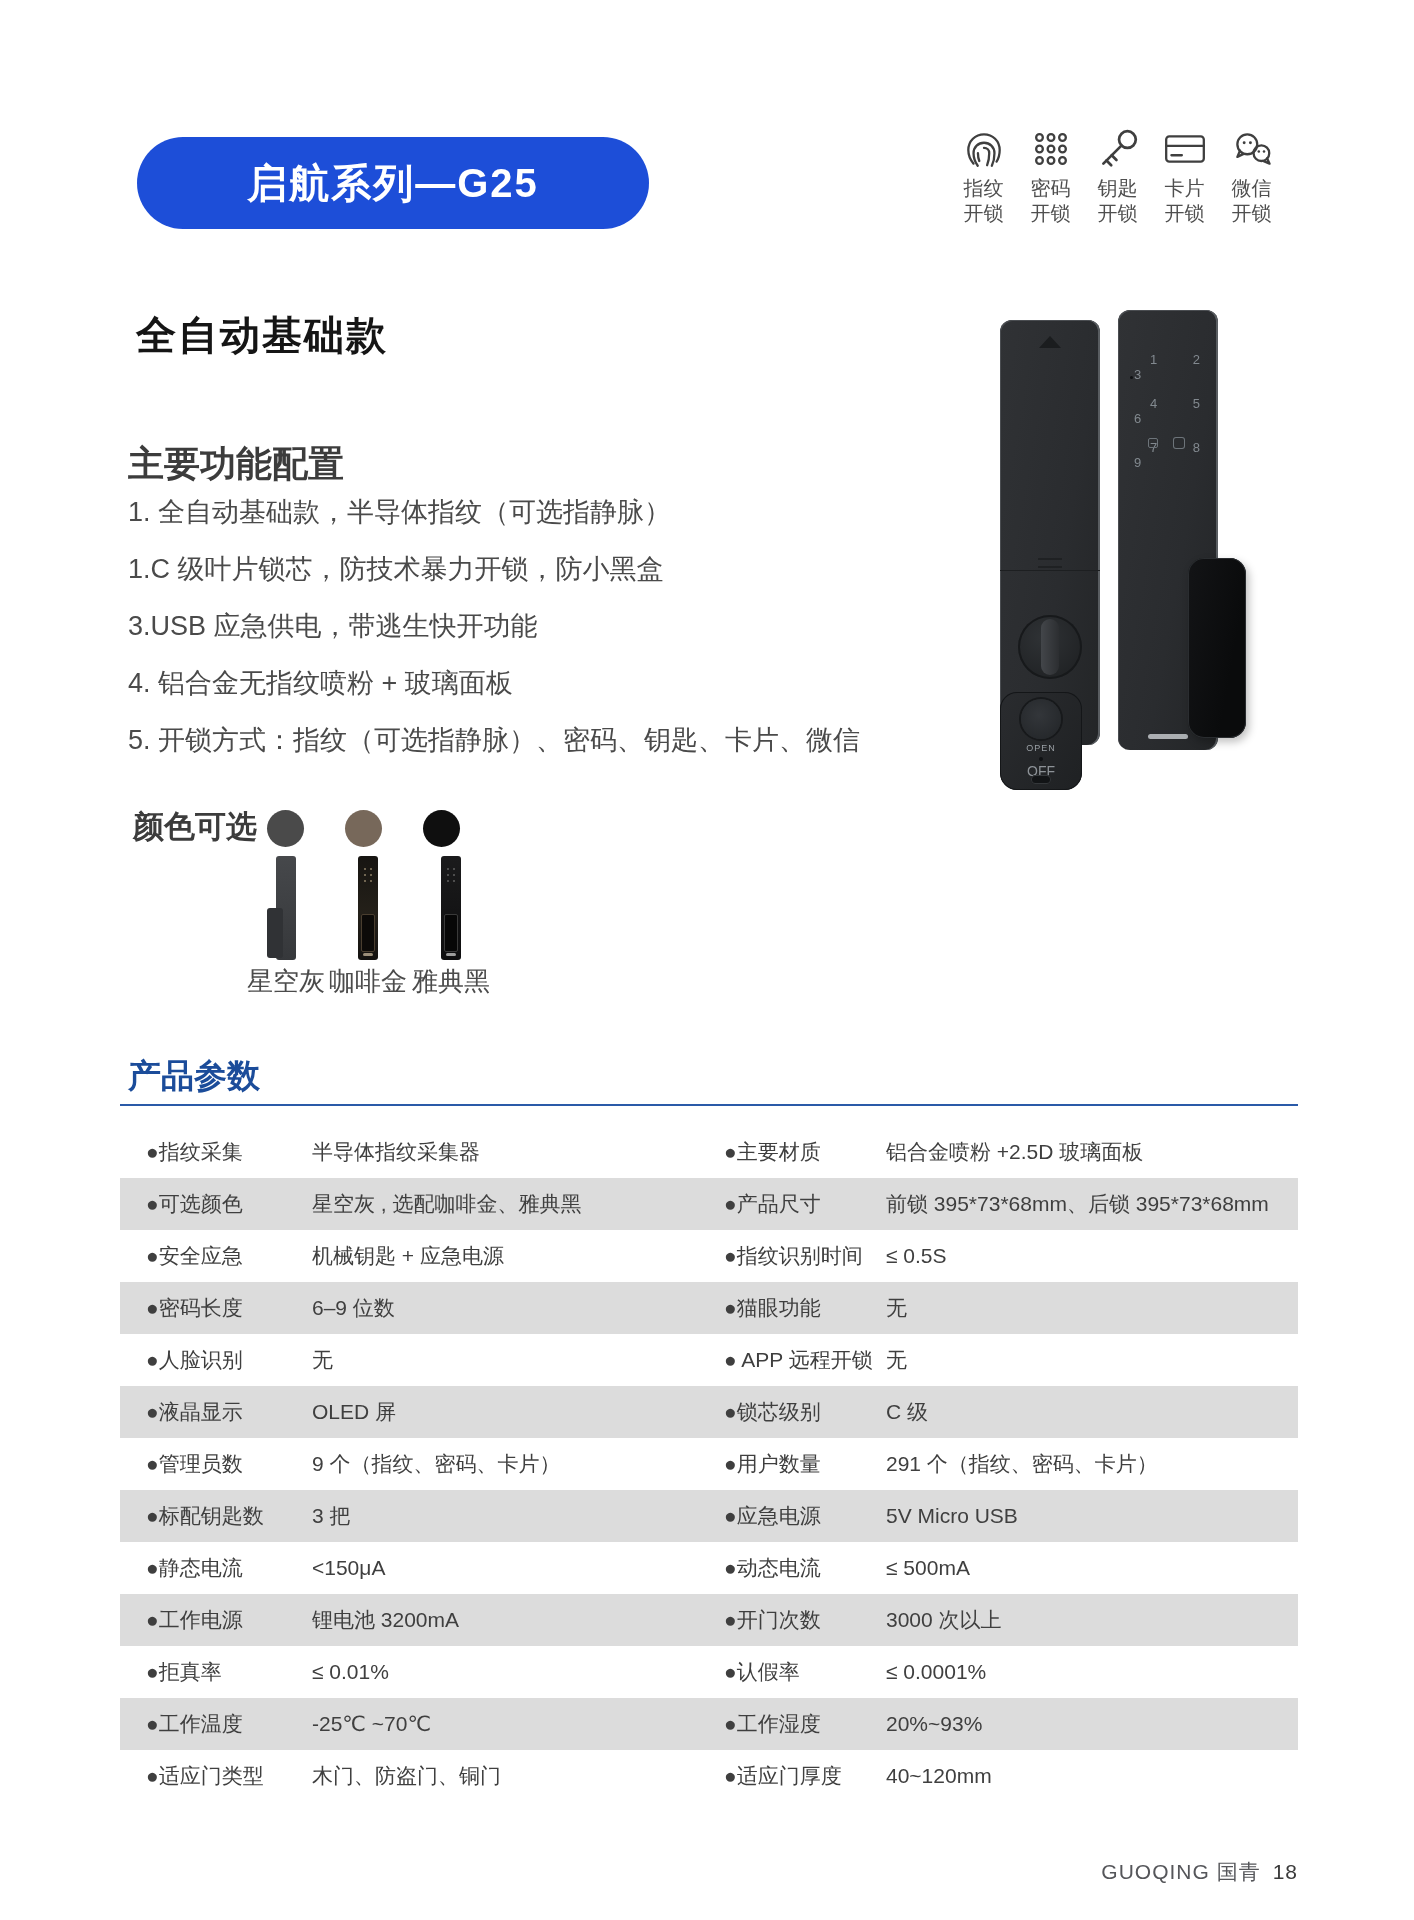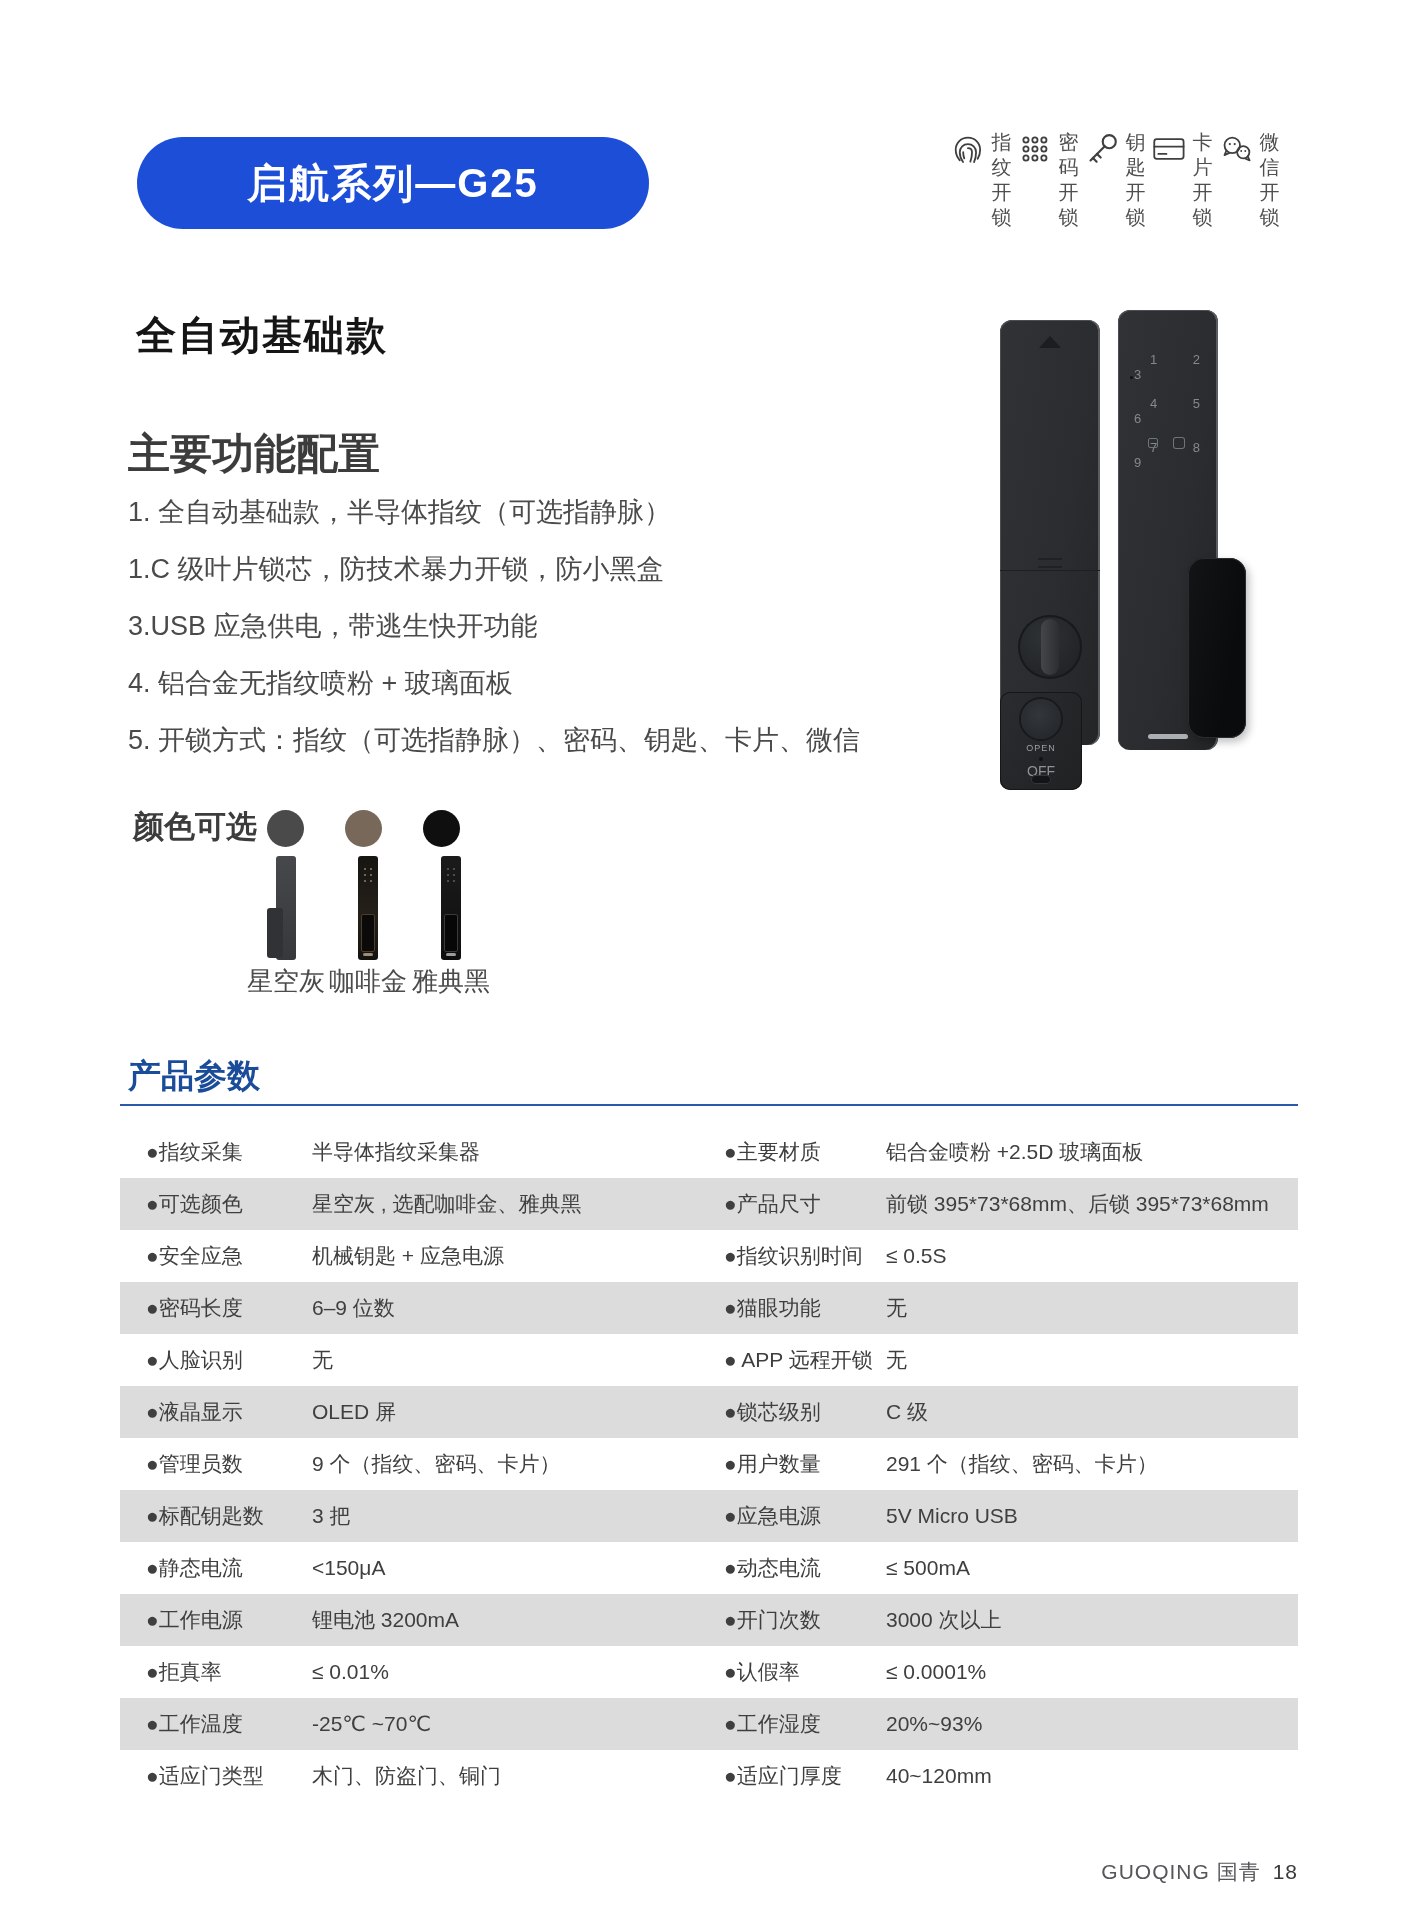--- a/index.html
+++ b/index.html
@@ -6,30 +6,30 @@
   .page{position:relative;width:1414px;height:1920px;background:#ffffff;overflow:hidden;
         font-family:"Liberation Sans","DejaVu Sans",sans-serif;color:#3f3f3f;}
 
   
   .banner{position:absolute;left:137px;top:137px;width:512px;height:92px;border-radius:46px;
           background:#1d4e96;display:flex;align-items:center;justify-content:center;}
   .banner-title{color:#fff;font-size:40px;font-weight:bold;letter-spacing:2px;}
 
   
   .unlock-row{position:absolute;left:950px;top:126px;display:flex;}
-  .unlock-item{width:67px;display:flex;flex-direction:row;}
+  .unlock-item{width:67px;display:flex;flex-direction:column;align-items:center;}
   .unlock-item svg{width:46px;height:46px;}
   .unlock-label{font-size:20px;line-height:25px;color:#4f4f4f;text-align:center;margin-top:4px;}
   .uicon{stroke:#3f3f3f;fill:none;stroke-width:2.2;stroke-linecap:round;stroke-linejoin:round;}
   .uicon .fill{fill:#3f3f3f;stroke:none;}
 
   
   .model-title{position:absolute;left:136px;top:308px;font-family:"Liberation Serif","DejaVu Serif",serif;
                font-size:40px;font-weight:bold;color:#151515;letter-spacing:2px;}
-  .features-heading{position:absolute;left:128px;top:426px;font-size:42px;font-weight:bold;color:#3c3c3c;}
+  .features-heading{position:absolute;left:128px;top:440px;font-size:36px;font-weight:bold;color:#3c3c3c;}
   .features-list{position:absolute;left:128px;top:495px;display:flex;flex-direction:column;gap:23px;}
   .feature-item{font-size:27px;line-height:34px;color:#4a4a4a;}
 
   
   .colors-heading{position:absolute;left:133px;top:806px;font-size:31px;font-weight:bold;color:#3c3c3c;}
   .dots-row{position:absolute;left:267px;top:810px;display:flex;gap:41px;}
   .color-dot{width:37px;height:37px;border-radius:50%;}
 
   .thumb{position:absolute;top:856px;}
   .thumb-bar{position:relative;width:20px;height:104px;border-radius:3px;}
@@ -56,21 +56,21 @@
   .front-panel{left:133px;top:10px;width:100px;height:440px;}
   .clutch-triangle{position:absolute;left:39px;top:16px;width:22px;height:12px;
                    background:#1b1d1f;clip-path:polygon(50% 0,100% 100%,0 100%);}
   .part-line{position:absolute;left:0;right:0;top:250px;border-top:1px solid #1d1f21;}
   .eq-mark{position:absolute;left:38px;top:238px;width:24px;height:6px;
            border-top:2px solid #1f2123;border-bottom:2px solid #1f2123;}
   .knob{position:absolute;left:18px;top:295px;width:64px;height:64px;border-radius:50%;
         background:radial-gradient(circle at 40% 35%,#2f3235,#1c1e20);box-shadow:inset 0 0 0 2px #17191b;}
   .knob-bar{position:absolute;left:23px;top:4px;width:18px;height:56px;border-radius:9px;
             background:linear-gradient(90deg,#43464a,#2c2e31);}
-  .rear-box{position:absolute;left:0px;top:372px;width:82px;height:98px;border-radius:10px;
+  .rear-box{position:absolute;left:0px;top:372px;width:82px;height:98px;border-radius:17px;
             background:linear-gradient(120deg,#2a2c2f,#1f2123);box-shadow:inset 0 0 0 1px #141618;}
   .open-btn{position:absolute;left:21px;top:7px;width:40px;height:40px;border-radius:50%;
             background:radial-gradient(circle at 45% 40%,#33363a,#212427);box-shadow:0 0 0 2px #17191b;}
   .open-label{position:absolute;left:0;right:0;top:51px;text-align:center;font-size:9px;color:#9aa0a5;letter-spacing:1px;}
   .mini-dot{position:absolute;left:39px;top:65px;width:4px;height:4px;border-radius:50%;background:#0f1113;}
   .off-label{position:absolute;left:0;right:0;top:71px;text-align:center;font-size:14px;color:#8d9297;}
   .toggle{position:absolute;left:31px;top:83px;width:20px;height:9px;border-radius:5px;background:#121416;
           box-shadow:inset 0 0 0 1px #34373a;}
   .keypad{position:absolute;left:0;right:0;top:42px;display:flex;flex-direction:column;gap:14px;align-items:center;margin-left:16px;}
   .keypad-row{font-size:13px;letter-spacing:16px;color:#82898f;text-indent:16px;}

